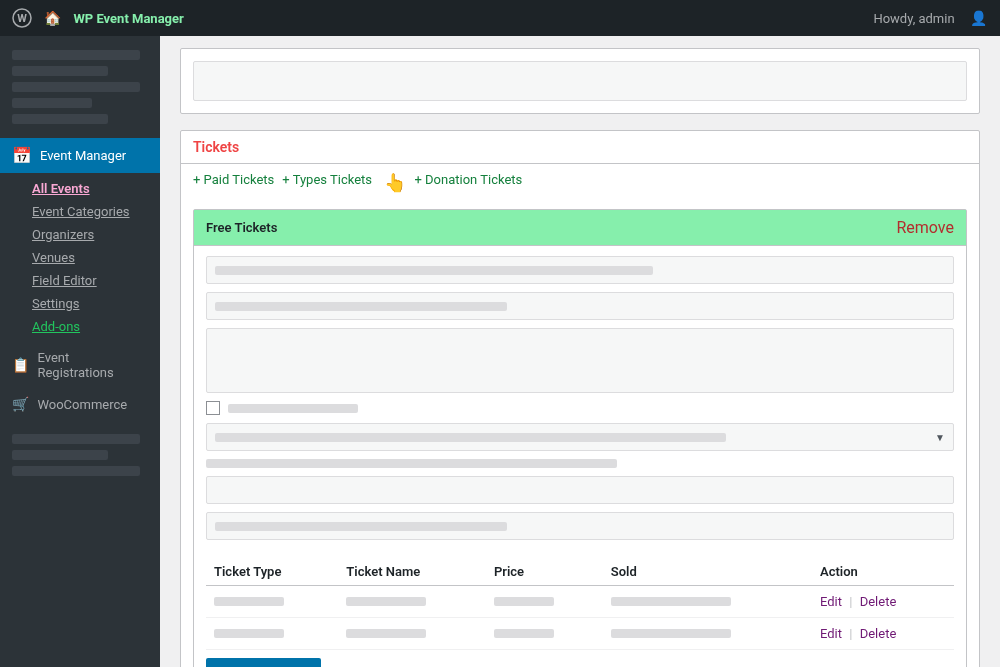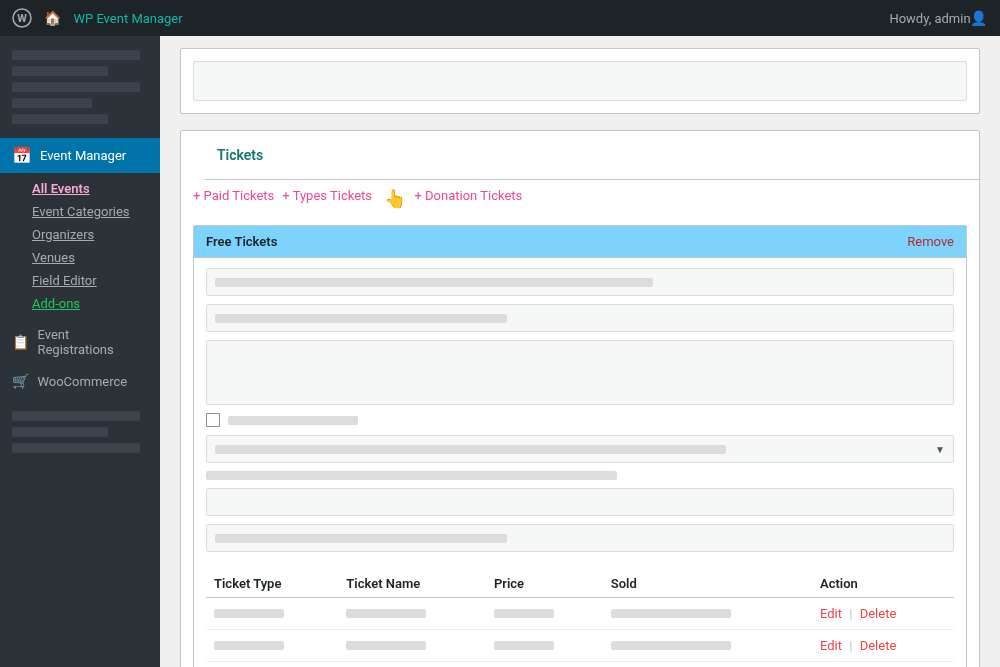--- a/index.html
+++ b/index.html
@@ -11,22 +11,22 @@
       color: #a7aaad;
       height: 36px;
       display: flex;
       align-items: center;
       padding: 0 12px;
       gap: 12px;
       flex-shrink: 0;
       justify-content: space-between;
     }
     .admin-bar-left { display: flex; align-items: center; gap: 12px; }
-    .admin-bar-right { display: flex; align-items: center; gap: 0; color: #a7aaad; font-size: 13px; }
-    .admin-bar .site-name { color: #14b8a6; font-size: 13px; }
+    .admin-bar-right { display: flex; align-items: center; gap: 16px; color: #a7aaad; font-size: 13px; }
+    .admin-bar .site-name { color: #86efac; font-size: 13px; font-weight: bold; }
     .wp-logo { width: 20px; height: 20px; fill: #a7aaad; }
 
     
     .layout { display: flex; flex: 1; overflow: hidden; }
 
     
     .sidebar {
       width: 160px;
       background: #2c3338;
       color: #a7aaad;
@@ -94,55 +94,54 @@
       background: #fff;
       border: 1px solid #c3c4c7;
       border-radius: 2px;
       margin-bottom: 16px;
     }
 
     
     .tickets-header {
       font-size: 14px;
       font-weight: 600;
-      color: #0f766e;
-      padding: 16px 12px;
+      color: #ef4444;
+      padding: 8px 12px;
       border-bottom: 1px solid #c3c4c7;
-      margin-left: 24px;
     }
     .ticket-add-links {
       padding: 8px 12px;
       display: flex;
       gap: 8px;
       flex-wrap: wrap;
     }
     .ticket-add-link {
-      color: #ec4899;
+      color: #15803d;
       text-decoration: none;
       font-size: 13px;
       cursor: pointer;
     }
 
     
     .ticket-panel {
       margin: 8px 12px 12px;
       border: 1px solid #c3c4c7;
       border-radius: 2px;
       background: #fff;
     }
     .ticket-panel-header {
-      background: #7dd3fc;
+      background: #86efac;
       padding: 8px 12px;
       display: flex;
       justify-content: space-between;
       align-items: center;
       border-bottom: 1px solid #c3c4c7;
     }
     .ticket-panel-title { font-size: 13px; font-weight: 600; color: #1d2327; }
-    .remove-link { color: #b32d2e; font-size: 13px; cursor: pointer; text-decoration: none; }
+    .remove-link { color: #b32d2e; font-size: 16px; cursor: pointer; text-decoration: none; }
 
     .ticket-panel-body { padding: 10px 12px; }
     .ticket-field { margin-bottom: 8px; }
 
     .placeholder-input {
       width: 100%;
       height: 28px;
       background: #f6f7f7;
       border: 1px solid #dcdcde;
       border-radius: 2px;
@@ -232,21 +231,21 @@
       height: 9px;
       background: #dcdcde;
       border-radius: 2px;
       display: inline-block;
     }
     .table-placeholder.w70 { width: 70px; }
     .table-placeholder.w80 { width: 80px; }
     .table-placeholder.w60 { width: 60px; }
     .table-placeholder.w120 { width: 120px; }
 
-    .action-links { color: #ef4444; font-size: 13px; }
+    .action-links { color: #701a75; font-size: 13px; }
     .action-sep { color: #c3c4c7; margin: 0 4px; }
 
     .save-btn {
       background: #0073aa;
       color: #fff;
       border: none;
       padding: 6px 14px;
       border-radius: 2px;
       font-size: 13px;
       cursor: pointer;
@@ -302,20 +301,21 @@
       <span class="icon">📅</span>
       <span>Event Manager</span>
     </div>
 
     <div class="sidebar-submenu">
       <a class="sidebar-submenu-item active" href="#">All Events</a>
       <a class="sidebar-submenu-item" href="#">Event Categories</a>
       <a class="sidebar-submenu-item" href="#">Organizers</a>
       <a class="sidebar-submenu-item" href="#">Venues</a>
       <a class="sidebar-submenu-item" href="#">Field Editor</a>
+      <a class="sidebar-submenu-item" href="#">Settings</a>
       <a class="sidebar-submenu-item" href="#" style="color:#22c55e;">Add-ons</a>
     </div>
 
     <div class="sidebar-event-reg">
       <span style="font-size:14px;">📋</span>
       <span>Event Registrations</span>
     </div>
 
     <div class="sidebar-woo">
       <span style="font-size:14px;">🛒</span>

